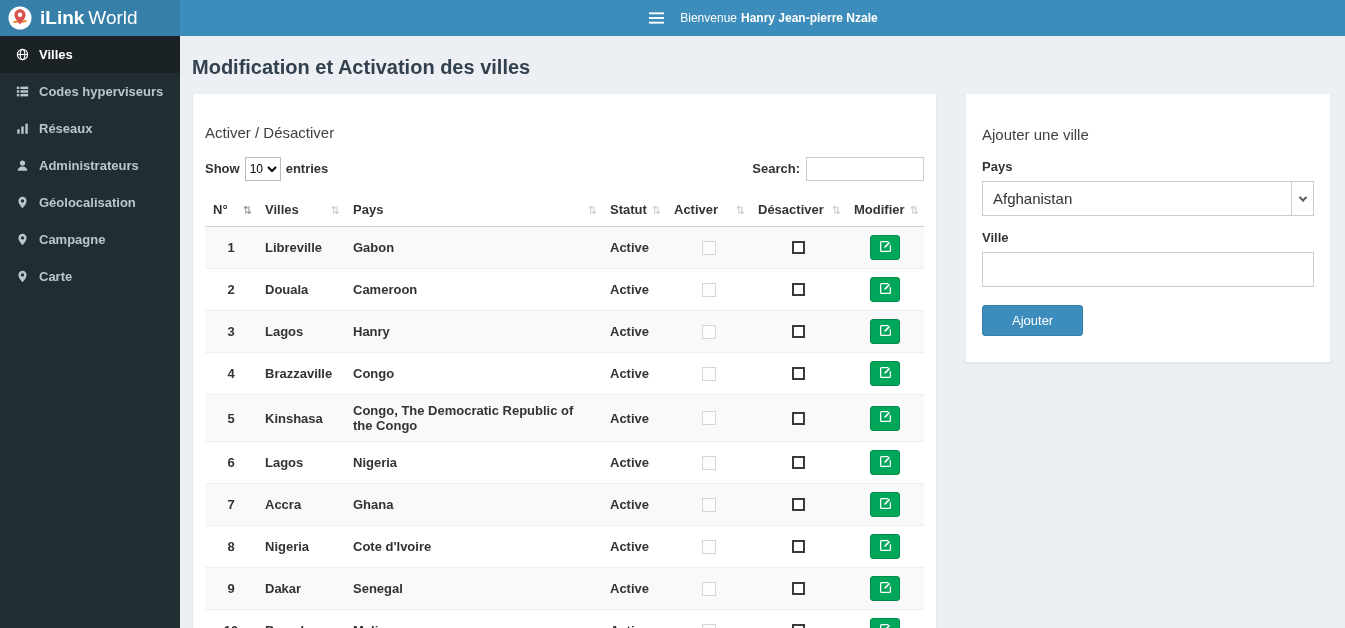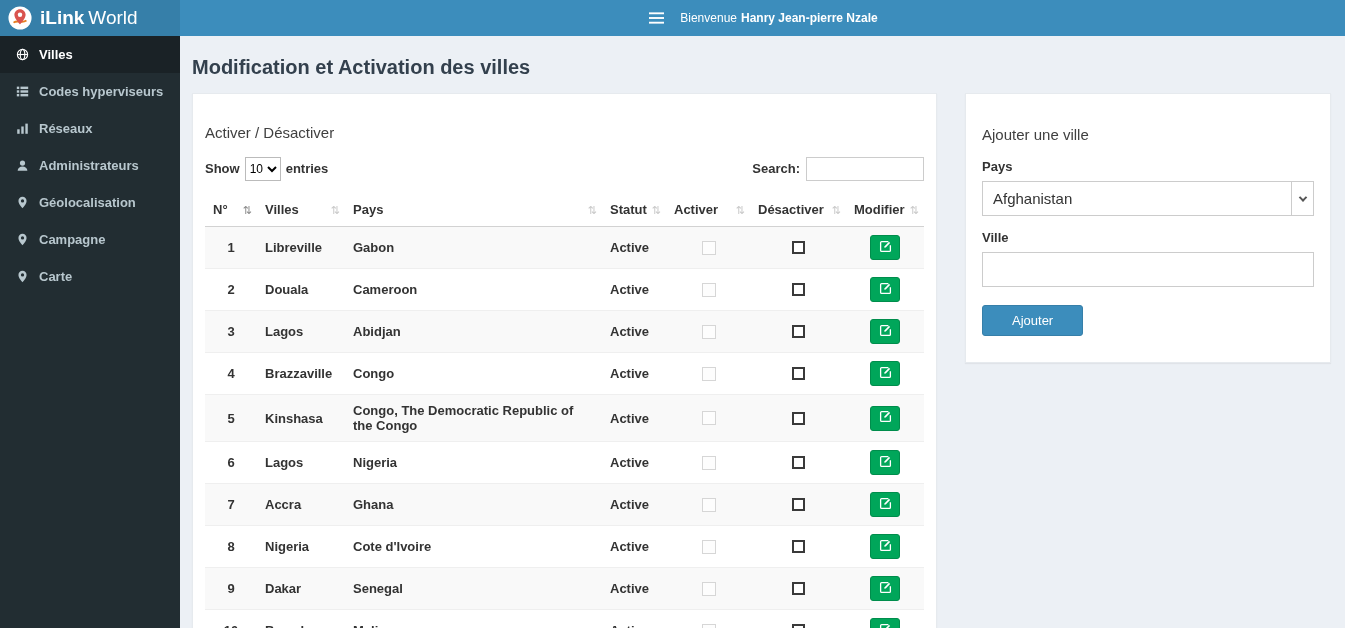--- a/index.html
+++ b/index.html
@@ -233,21 +233,21 @@
               <td class="c"><button class="edit-btn">
                   <span><svg viewBox="0 0 16 16" width="13" height="13">
                       <path d="M11.5 2H3.2C2.5 2 2 2.5 2 3.2v9.6c0 .7.5 1.2 1.2 1.2h9.6c.7 0 1.2-.5 1.2-1.2V6.5" fill="none" stroke="#fff" stroke-width="1.6"></path>
                       <path d="M6.5 9.5l1.8-.4 5.4-5.4-1.4-1.4-5.4 5.4z" fill="#fff"></path>
                     </svg></span>
                 </button></td>
             </tr>
             <tr>
               <td class="c">3</td>
               <td>Lagos</td>
-              <td>Abidjan</td>
+              <td>Hanry</td>
               <td>Active</td>
               <td class="c"><input type="checkbox" class="cb-activer" disabled="" style=""></td>
               <td class="c"><input type="checkbox" class="cb-desactiver" style=""></td>
               <td class="c"><button class="edit-btn">
                   <span><svg viewBox="0 0 16 16" width="13" height="13">
                       <path d="M11.5 2H3.2C2.5 2 2 2.5 2 3.2v9.6c0 .7.5 1.2 1.2 1.2h9.6c.7 0 1.2-.5 1.2-1.2V6.5" fill="none" stroke="#fff" stroke-width="1.6"></path>
                       <path d="M6.5 9.5l1.8-.4 5.4-5.4-1.4-1.4-5.4 5.4z" fill="#fff"></path>
                     </svg></span>
                 </button></td>
             </tr>

